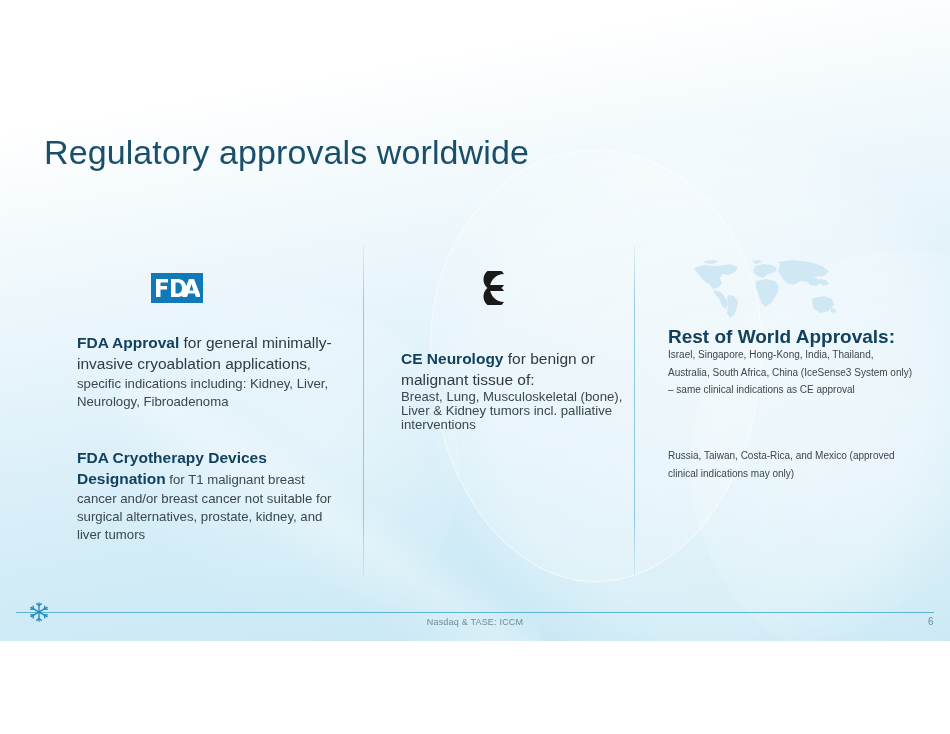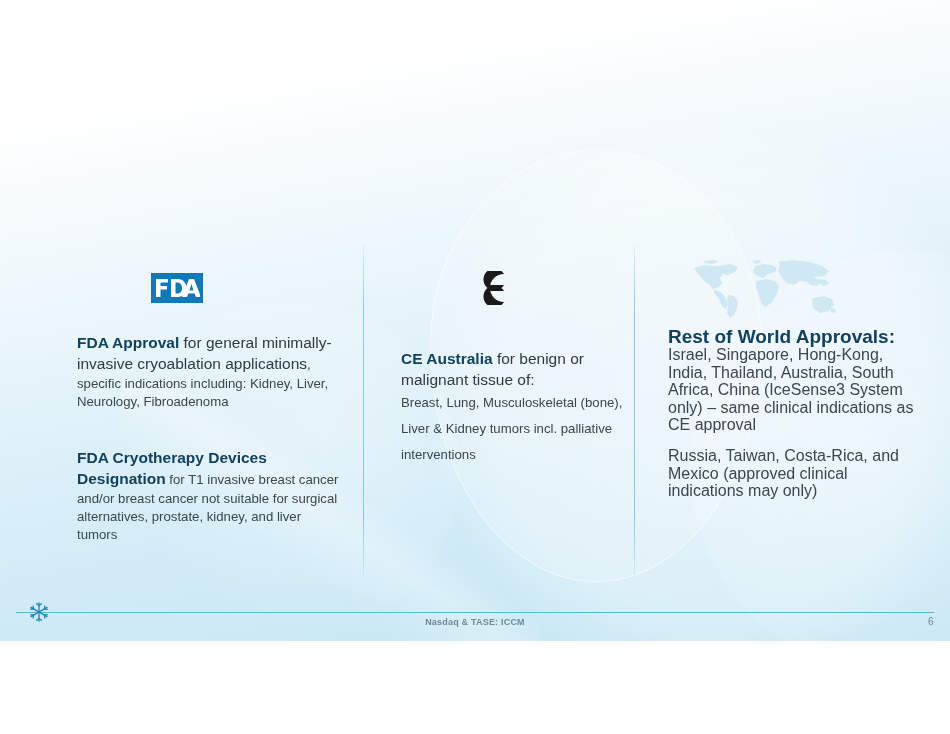--- a/index.html
+++ b/index.html
@@ -131,21 +131,21 @@
     line-height: 21px;
     color: #2f3b42;
     margin-top: 16px;
   }
   .lead b {
     color: #12415f;
     font-weight: bold;
   }
   .small {
     font-size: 13.2px;
-    line-height: 26px;
+    line-height: 14px;
     color: #3a474e;
   }
   .inline-small {
     font-size: 13.2px;
     color: #3a474e;
   }
 
   .blk-1 { position: absolute; left: 0; top: 77px;  width: 266px; }
   .blk-2 { position: absolute; left: 0; top: 192px; width: 268px; }
   .blk-ce { position: absolute; left: 0; top: 77px; width: 222px; }
@@ -153,21 +153,21 @@
   .blk-row-2 { position: absolute; left: 0; top: 192px; width: 248px; }
 
   .rw-head {
     font-size: 19px;
     line-height: 19px;
     color: #12415f;
     font-weight: bold;
   }
   .rw-head .colon { color: #12415f; font-weight: bold; }
   .rw-body {
-    font-size: 16px;
+    font-size: 10px;
     line-height: 17.5px;
     color: #3a474e;
   }
 
   
   .footer-line {
     position: absolute;
     left: 16px;
     top: 612px;
     width: 918px;
@@ -185,21 +185,20 @@
   .snowflake svg { display: block; }
   .footer-note {
     position: absolute;
     left: 0;
     top: 617px;
     width: 950px;
     text-align: center;
     font-size: 9px;
     color: #6d8b99;
     letter-spacing: 0.2px;
-    font-weight: bold;
   }
   .brand {
     position: absolute;
     left: 826px;
     top: 597px;
     width: 92px;
     height: 32px;
   }
   .brand svg { display: block; }
   .page-num {
@@ -214,20 +213,21 @@
 <body>
 
 <div class="slide">
 
   <div class="blob blob-1"></div>
   <div class="blob blob-2"></div>
   <div class="blob blob-3"></div>
   <div class="blob blob-4"></div>
   <div class="streak"></div>
 
+  <div class="title">Regulatory approvals worldwide</div>
 
   <div class="divider divider-1"></div>
   <div class="divider divider-2"></div>
 
   <div class="col col-1">
 
     <div class="logo-row">
       <div class="fda-logo">
         <svg width="46" height="22" viewBox="0 0 92 44" aria-hidden="true">
           <g fill="#ffffff">
@@ -237,37 +237,37 @@
           </g>
         </svg>
       </div>
     </div>
 
     <div class="block blk-1">
       <span class="lead"><b>FDA Approval</b><span> for general minimally-invasive cryoablation applications</span></span><span class="inline-small">, specific indications including: Kidney, Liver, Neurology, Fibroadenoma</span>
     </div>
 
     <div class="block blk-2">
-      <span class="lead"><b>FDA Cryotherapy Devices Designation</b></span><span class="inline-small"> for T1 invasive breast cancer and/or breast cancer not suitable for surgical alternatives, prostate, kidney, and liver tumors</span>
+      <span class="lead"><b>FDA Cryotherapy Devices Designation</b></span><span class="inline-small"> for T1 malignant breast cancer and/or breast cancer not suitable for surgical alternatives, prostate, kidney, and liver tumors</span>
     </div>
   </div>
 
   <div class="col col-2">
 
     <div class="logo-row">
       <div class="ce-mark">
         <svg width="56" height="34" viewBox="0 0 112 68" aria-hidden="true">
           <path d="M40 6 A28 28 0 1 0 40 62 A22 22 0 1 1 40 6 Z" fill="#1a1a1a"></path>
           <path d="M106 6 A28 28 0 1 0 106 62 A22 22 0 1 1 106 40 H78 V28 H106 A22 22 0 1 1 106 6 Z" fill="#1a1a1a"></path>
         </svg>
       </div>
     </div>
 
     <div class="block blk-ce">
-      <div class="lead"><b>CE Australia</b><span> for benign or malignant tissue of:</span></div>
+      <div class="lead"><b>CE Neurology</b><span> for benign or malignant tissue of:</span></div>
       <div class="small">Breast, Lung, Musculoskeletal (bone), Liver &amp; Kidney tumors incl. palliative interventions</div>
     </div>
   </div>
 
   <div class="col col-3">
 
     <div class="logo-row">
       <div class="world-map">
         <svg width="160" height="62" viewBox="0 0 320 124" aria-hidden="true">
           <g fill="#cfe8f4">

